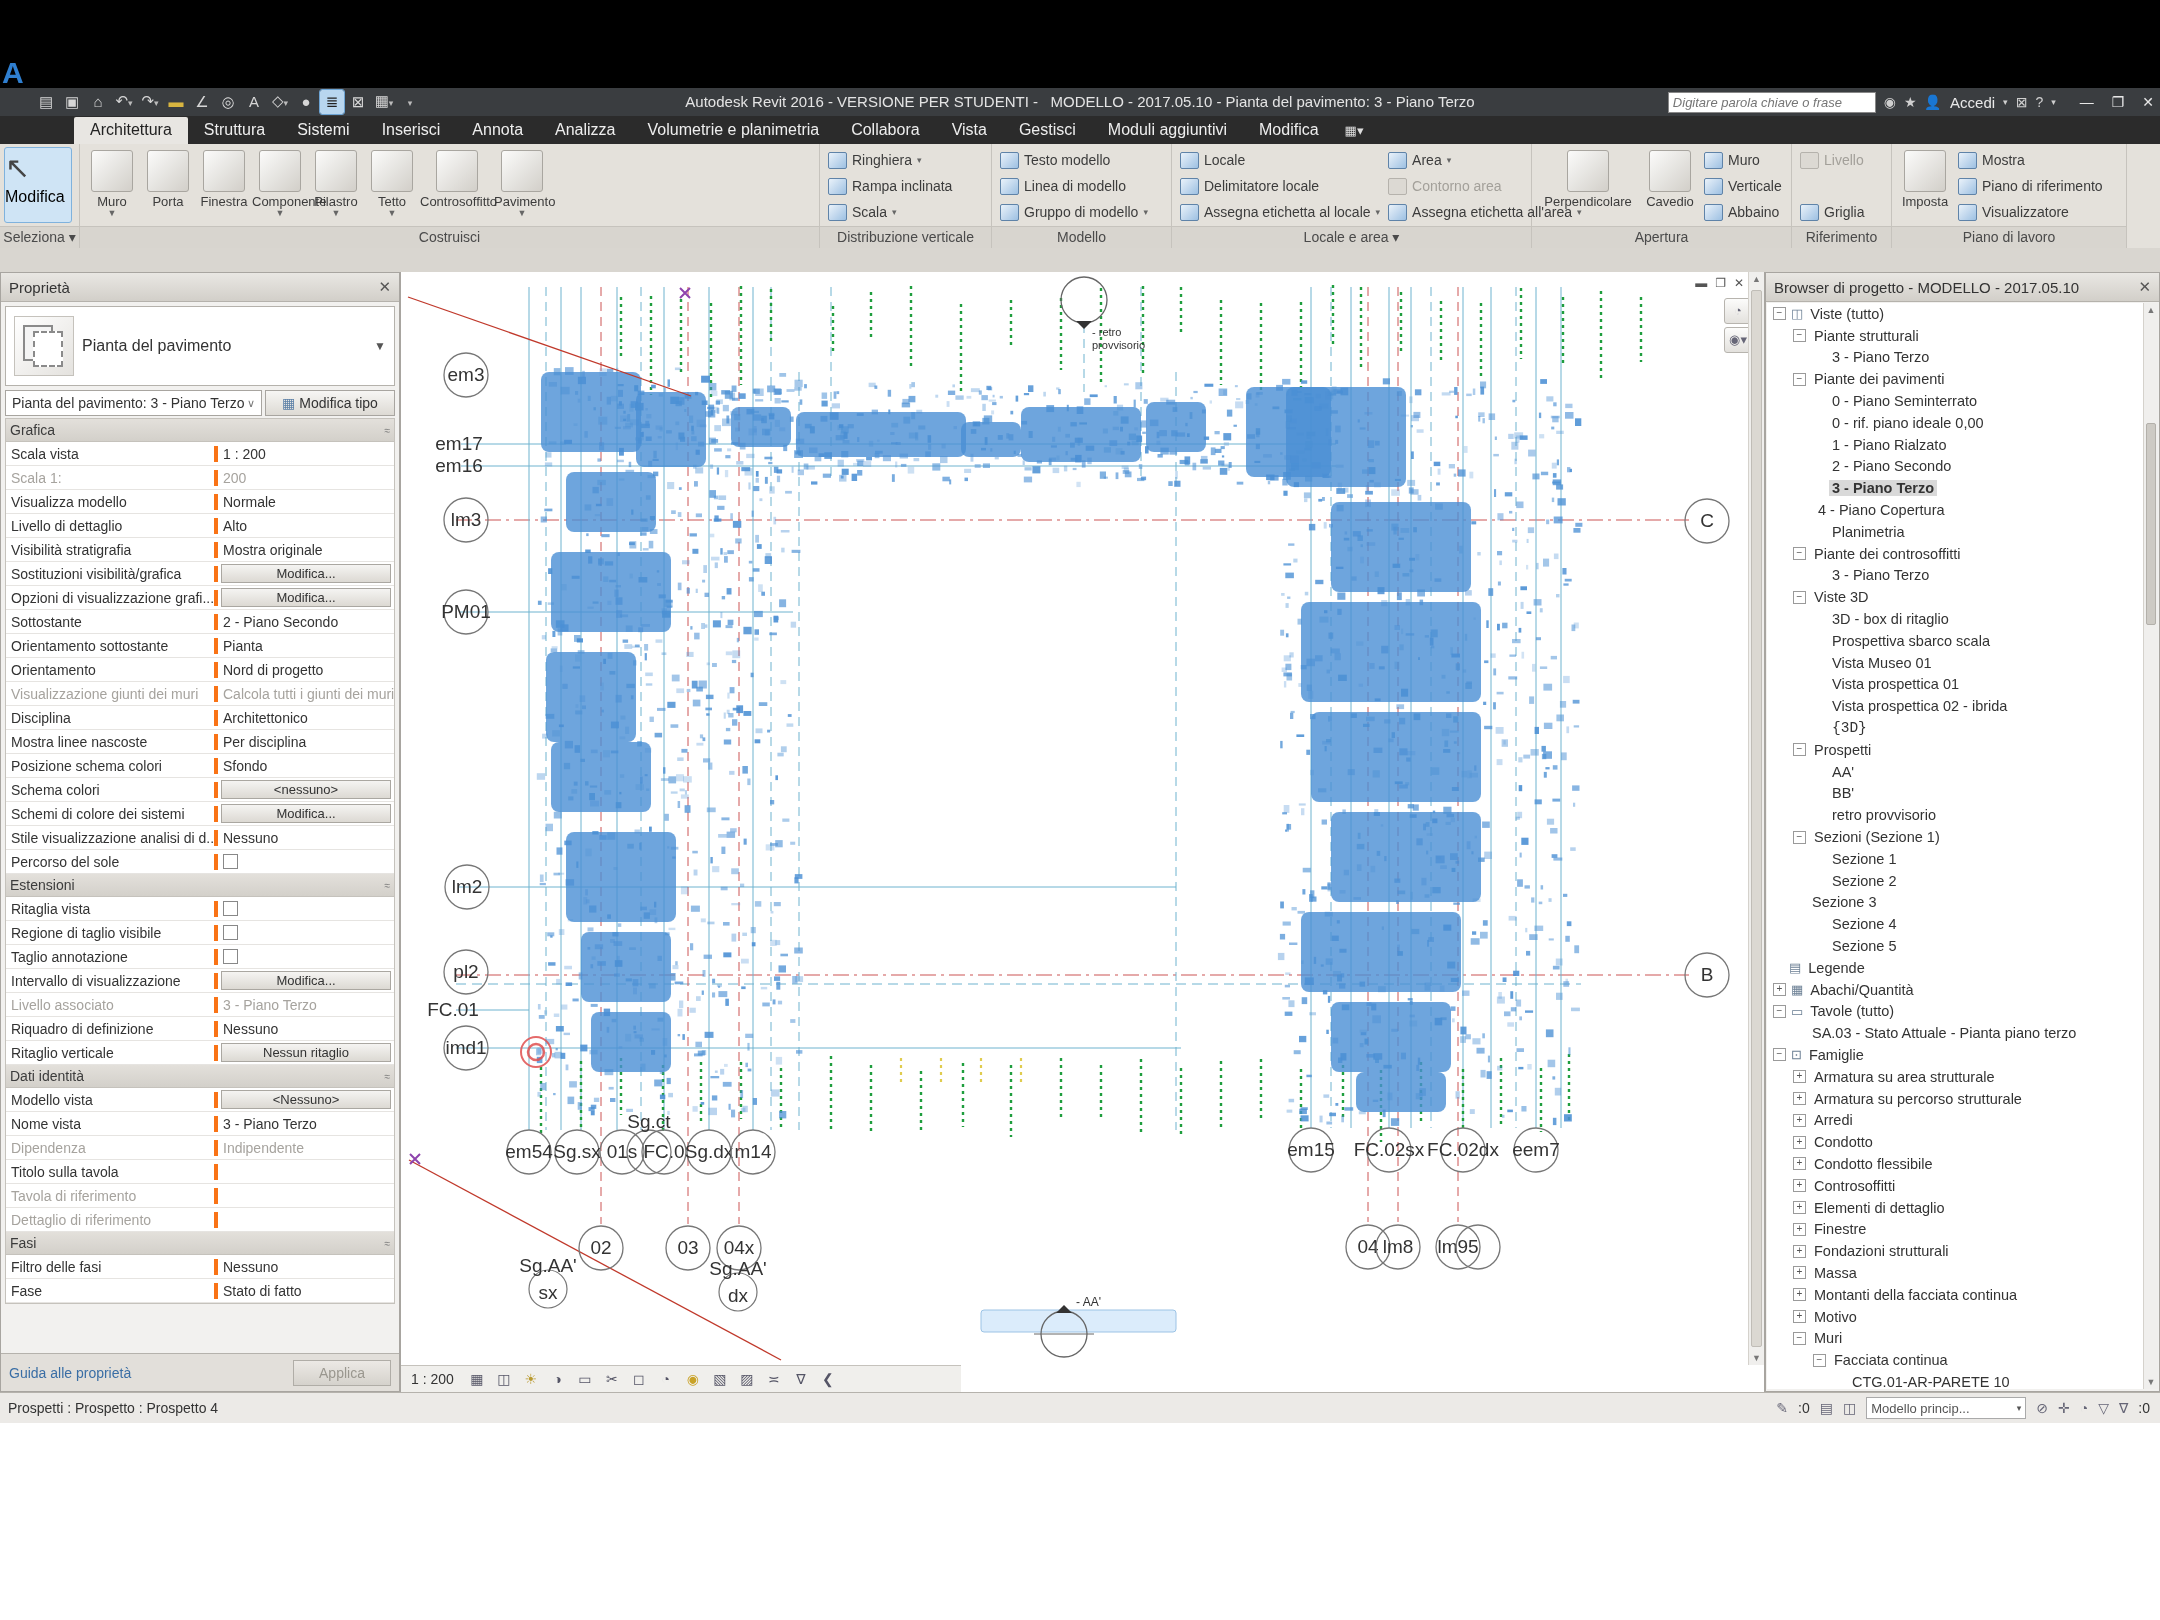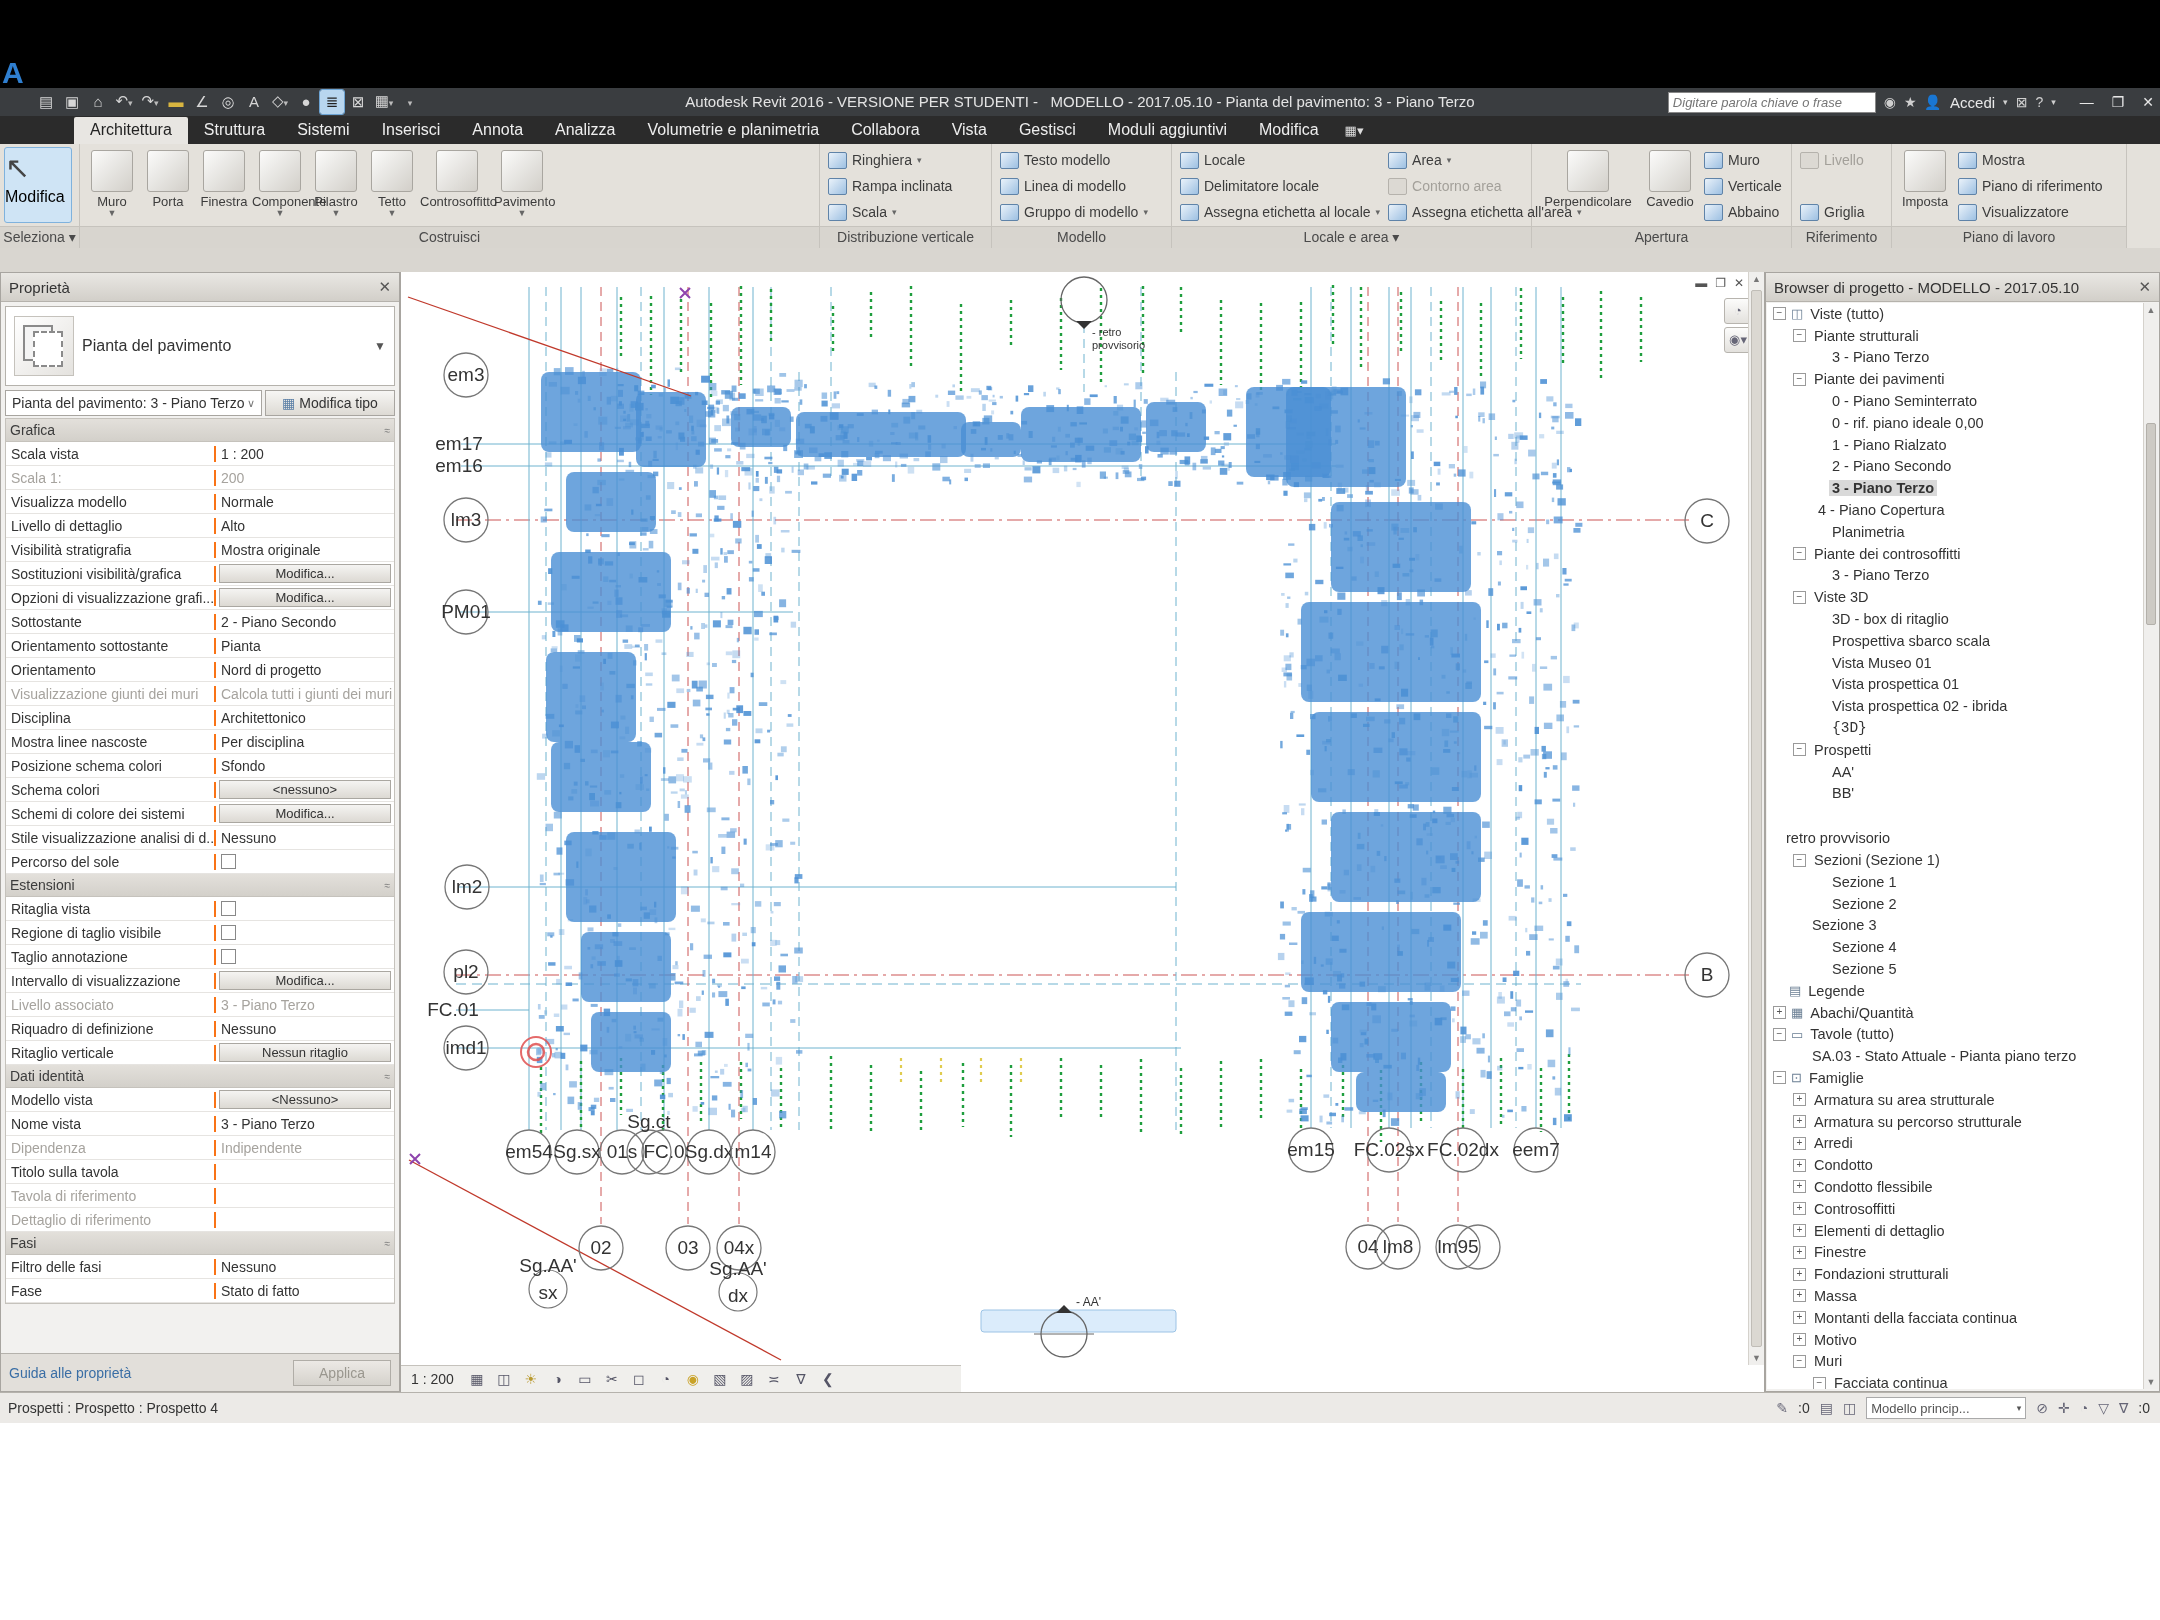--- a/index.html
+++ b/index.html
@@ -56,21 +56,21 @@
   #typesel .tsicon:before,#typesel .tsicon:after{content:"";position:absolute;border:2px solid #8a8a8a;width:26px;height:32px;background:#f4f4f4}
   #typesel .tsicon:before{left:8px;top:8px}
   #typesel .tsicon:after{left:18px;top:14px;border-style:dashed;background:#fff}
   #typesel .tstext{flex:1;font-size:16px;color:#333}
   #typesel .tsarrow{padding:0 8px;color:#555;font-size:12px}
   #typecombo{display:flex;margin:0 4px 2px;height:26px}
   #typecombo .combo{flex:1;border:1px solid #a8a5a0;background:#fff;font-size:14px;color:#333;display:flex;align-items:center;padding:0 6px;justify-content:space-between}
   #typecombo .mtipo{width:128px;margin-left:3px;border:1px solid #a8a5a0;background:linear-gradient(#f7f6f4,#dddad4);font-size:14px;color:#333;display:flex;align-items:center;justify-content:center;gap:4px}
   #pgrid{margin:2px 4px 0;border:1px solid #c5c2bc;background:#fff}
   .prow{display:flex;height:23px;border-bottom:1px solid #e6e4e1;font-size:14px;color:#333;align-items:center}
-  .prow .pl{width:198px;padding:0 5px;border-right:2px solid #f97316;white-space:nowrap;overflow:hidden}
+  .prow .pl{width:198px;padding:0 5px;border-right:4px solid #f97316;white-space:nowrap;overflow:hidden}
   .prow .pv{flex:1;padding:0 5px;white-space:nowrap;overflow:hidden}
   .prow.dis .pl,.prow.dis .pv{color:#a6a39e}
   .prow .pbtn{flex:1;margin:2px 3px;height:17px;background:linear-gradient(#f5f4f2,#dcd9d3);border:1px solid #aaa7a1;text-align:center;font-size:13px;line-height:17px;color:#333}
   .prow .chk{width:13px;height:13px;border:1px solid #888;background:#fff;margin-left:5px}
   .psec{height:22px;background:linear-gradient(#e3e0db,#d3d0ca);border-bottom:1px solid #c5c2bc;font-size:14px;color:#3c3c3c;
     display:flex;align-items:center;padding:0 4px;justify-content:space-between}
   .psec .car{color:#777;font-size:10px}
   #pfoot{position:absolute;bottom:0;left:0;width:100%;height:38px;background:#e2dfda;border-top:1px solid #b5b2ac;display:flex;align-items:center;justify-content:space-between;padding:0 8px;box-sizing:border-box}
   #pfoot .guide{color:#3a6ea5;font-size:14px}
   #pfoot .applica{width:96px;height:24px;background:linear-gradient(#ece9e5,#d5d2cc);border:1px solid #b0ada7;color:#9a978f;font-size:14px;text-align:center;line-height:24px}
@@ -2445,21 +2445,21 @@
             <span class="tlabel">Prospetti</span>
           </div>
           <div class="titem" style="padding-left: 46px;">
             <span style="width: 16px;"></span>
             <span class="tlabel">AA'</span>
           </div>
           <div class="titem" style="padding-left: 46px;">
             <span style="width: 16px;"></span>
             <span class="tlabel">BB'</span>
           </div>
-          <div class="titem" style=" margin-top: 23px;">
+          <div class="titem" style="padding-left: 46px;">
             <span style="width: 16px;"></span>
             <span class="tlabel">retro provvisorio</span>
           </div>
           <div class="titem" style="padding-left: 26px;">
             <span class="texp">−</span>
             <span class="tlabel">Sezioni (Sezione 1)</span>
           </div>
           <div class="titem" style="padding-left: 46px;">
             <span style="width: 16px;"></span>
             <span class="tlabel">Sezione 1</span>

